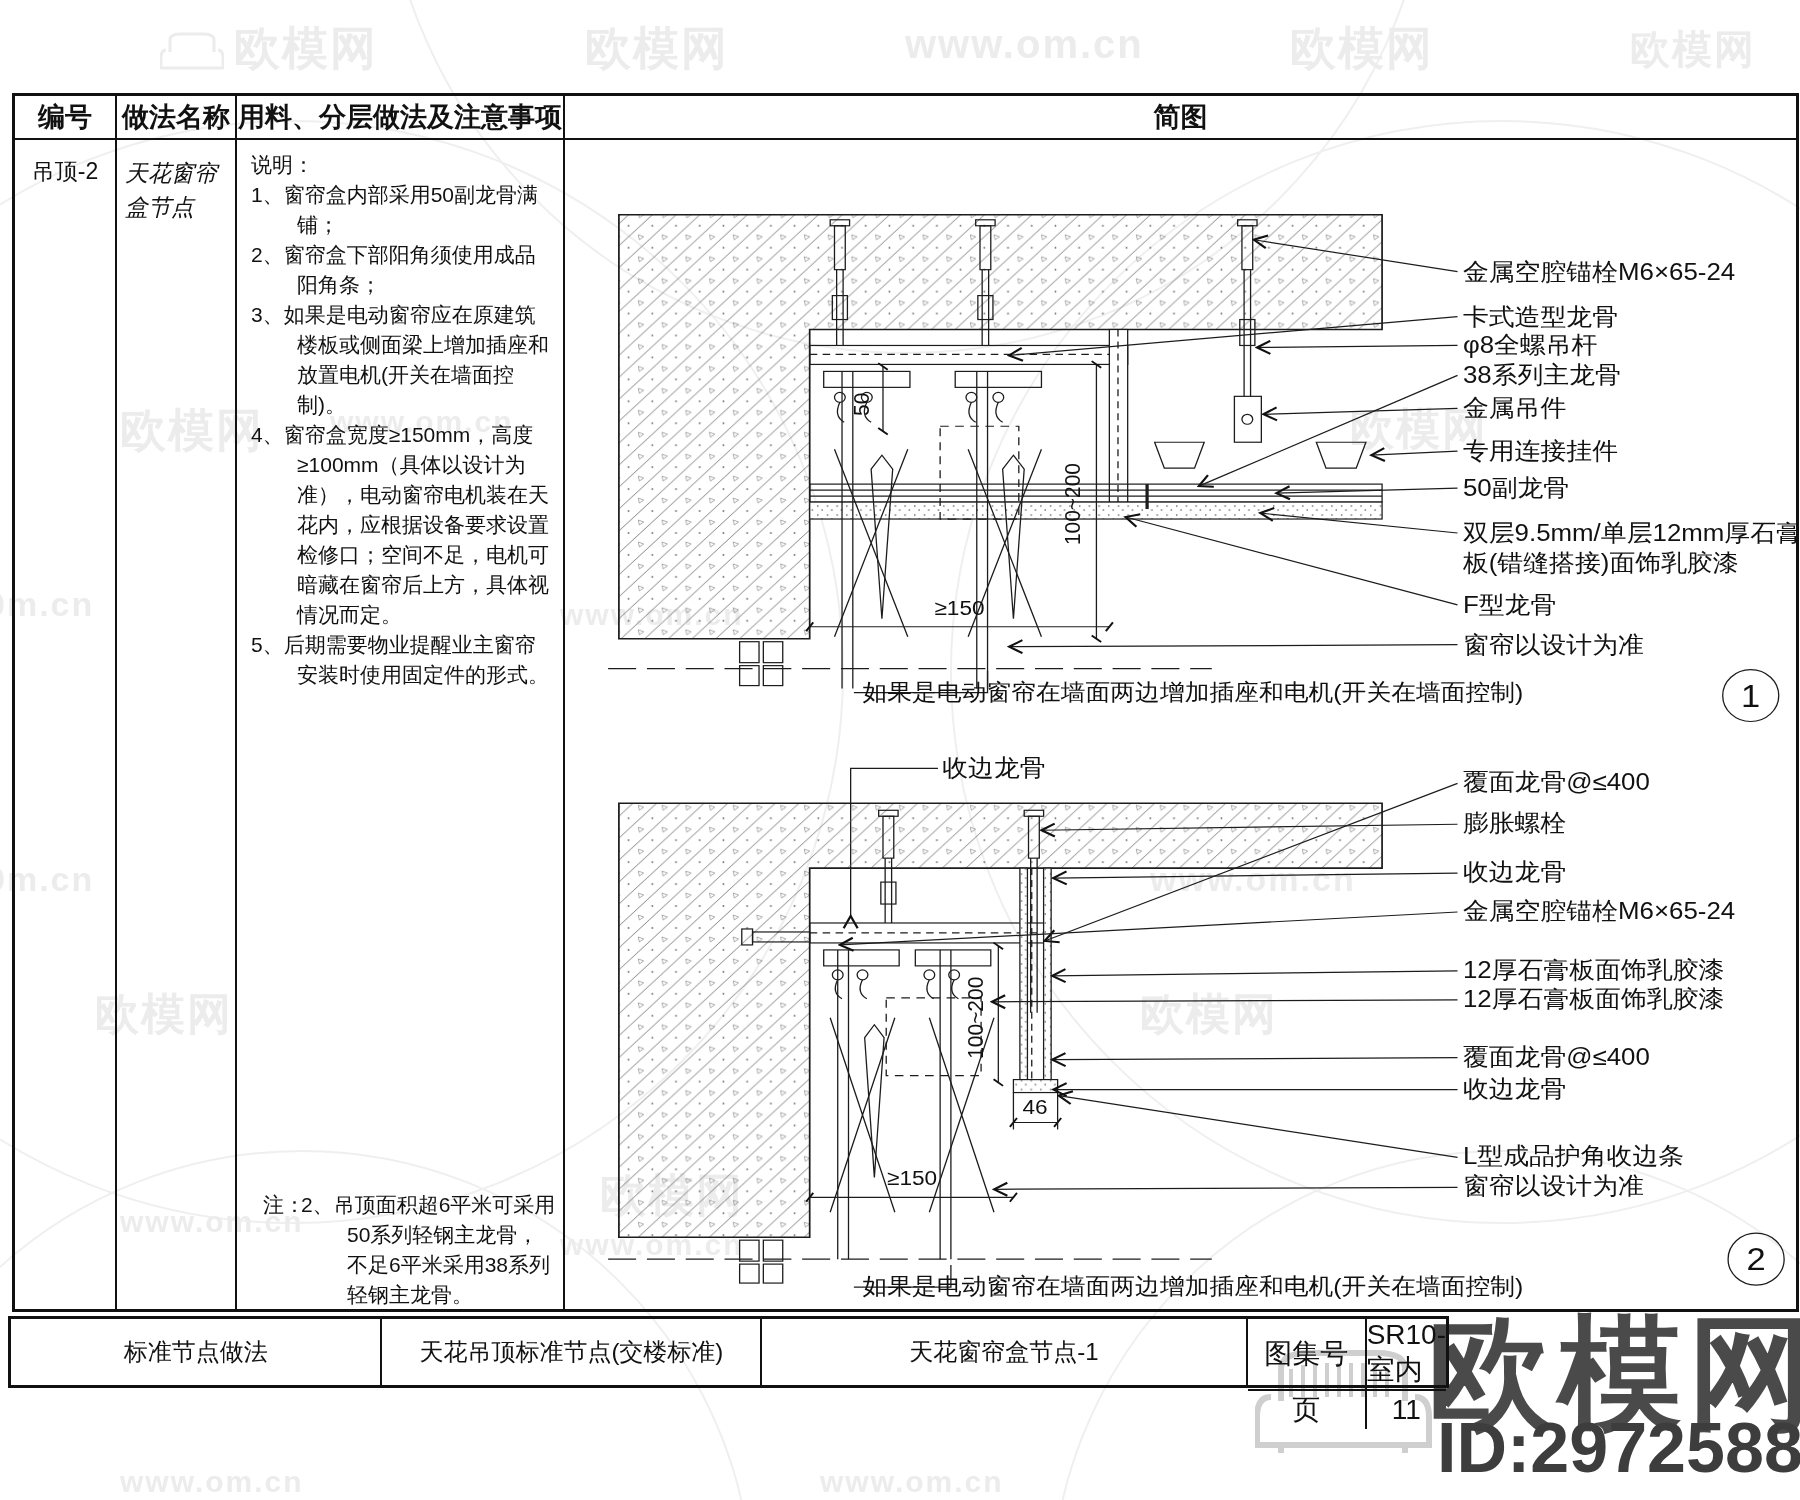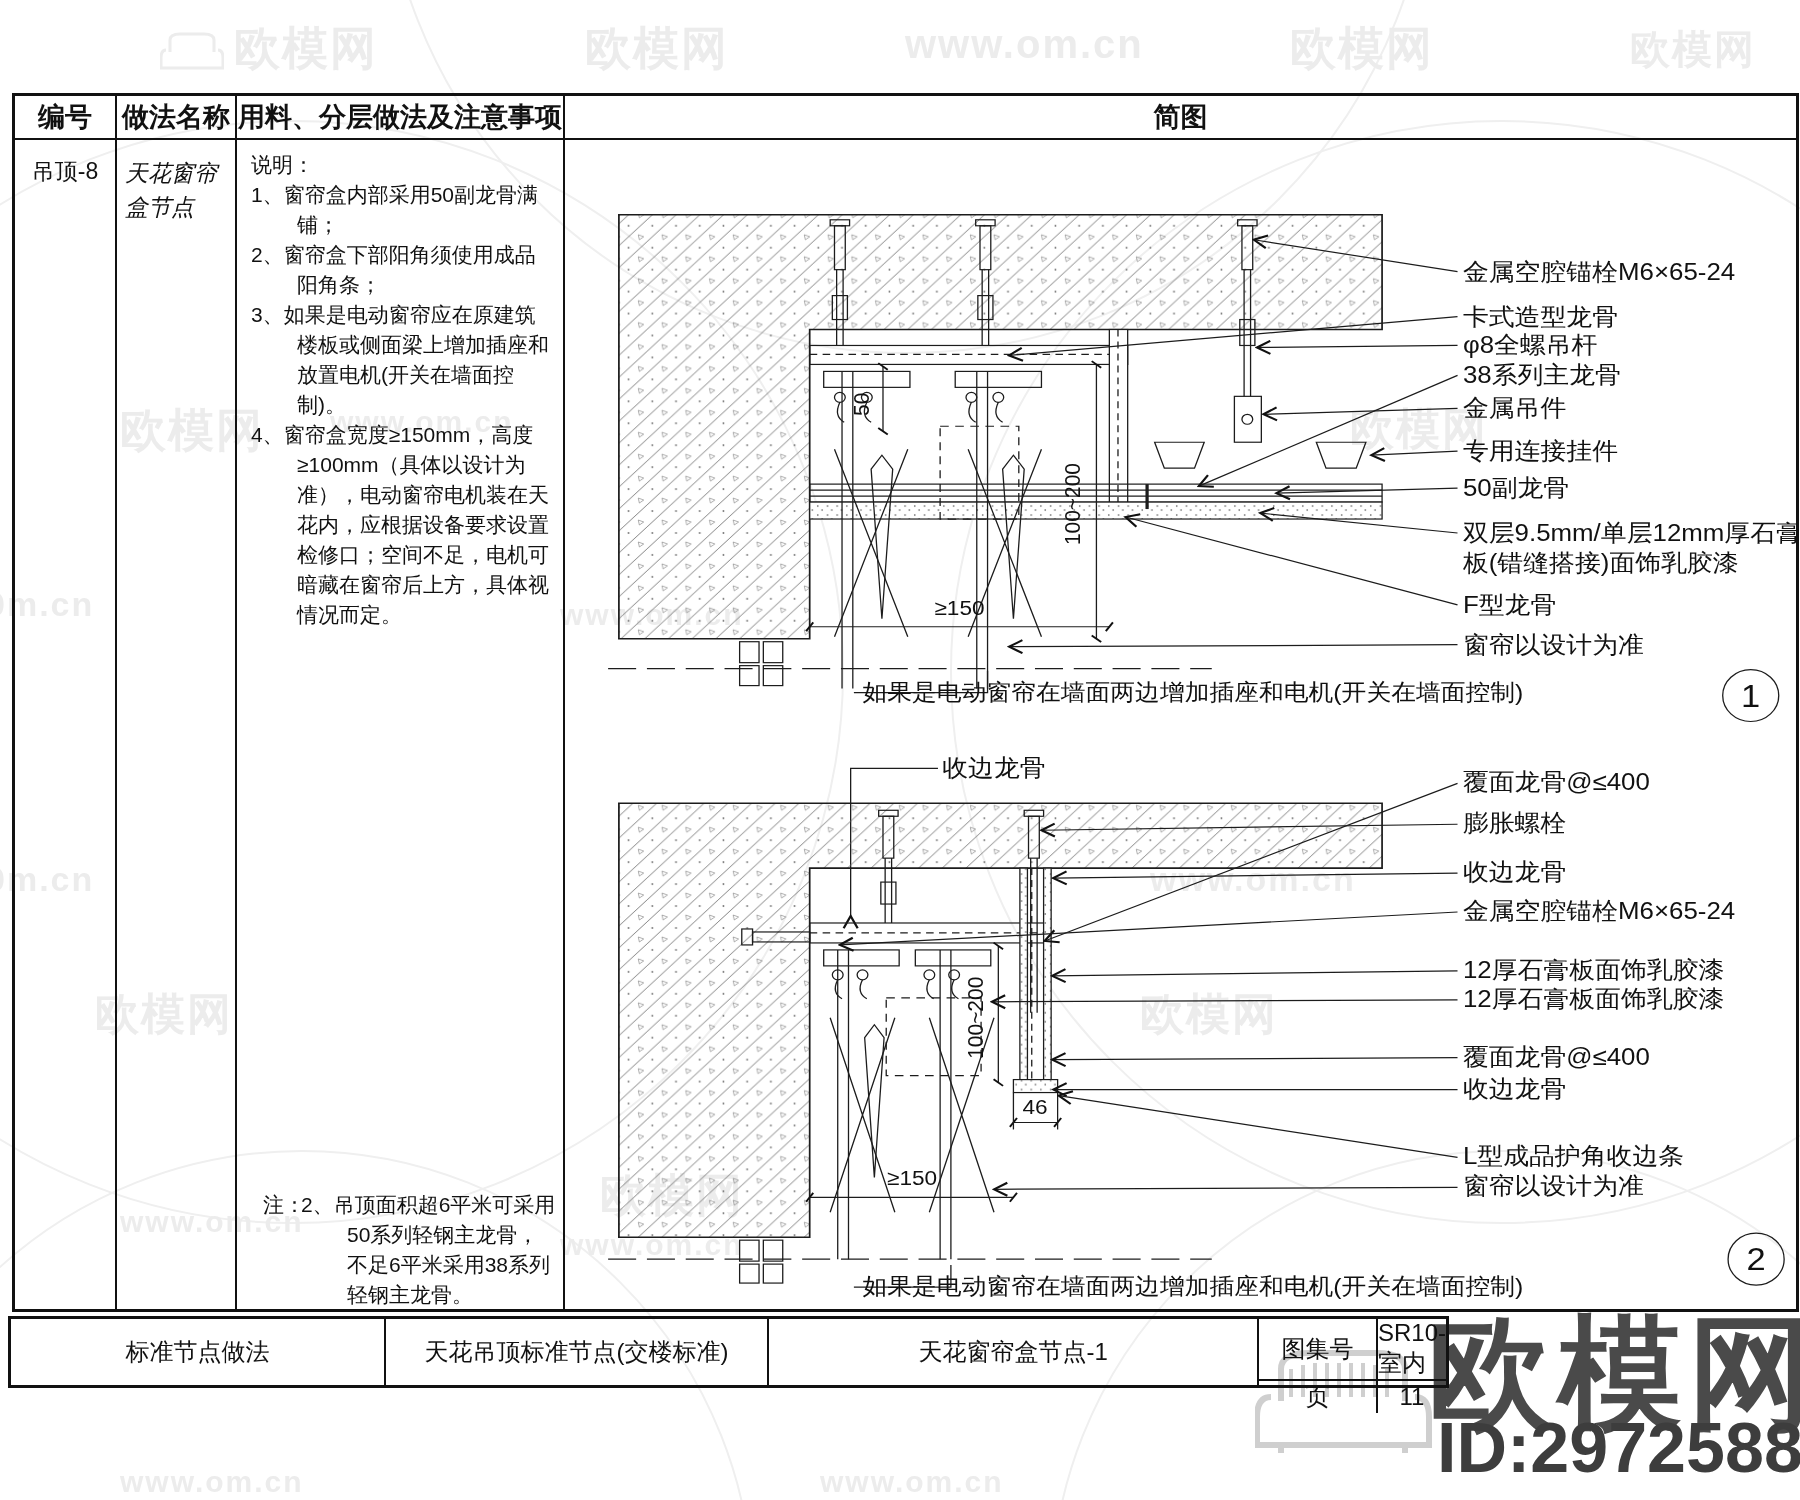--- a/index.html
+++ b/index.html
@@ -24,21 +24,21 @@
   .c2.topcell{padding-left:8px;padding-right:6px;line-height:34px;font-style:italic;}
   .desc-top{position:absolute;left:14px;right:10px;top:10px;font-size:21px;line-height:30px;}
   .desc-item{padding-left:46px;text-indent:-46px;margin:0;}
   .desc-notes{position:absolute;left:26px;right:6px;top:1050px;font-size:21px;line-height:30px;}
   .note-item{padding-left:84px;text-indent:-46px;}
   .note-label{position:absolute;left:0;top:0;}
   
   #footer{position:absolute;left:8px;top:1316px;width:1441px;height:72px;border:3px solid #111;box-sizing:border-box;display:flex;}
   .fcell{display:flex;align-items:center;justify-content:center;font-size:24px;border-right:2px solid #111;box-sizing:border-box;}
   .f1{width:440px;} .f2{width:450px;} .f3{width:575px;}
-  .finfo{flex:1;border-right:none;display:grid;grid-template-columns:117px 1fr;grid-template-rows:1fr 1fr;font-size:24px;}
+  .finfo{flex:1;border-right:none;display:grid;grid-template-columns:117px 1fr;grid-template-rows:1fr 1fr;font-size:28px;}
   .finfo > div{border-left:2px solid #111;border-top:0;display:flex;align-items:center;justify-content:center;box-sizing:border-box;}
   .finfo .r2{border-top:2px solid #111;}
   .finfo .lab{border-left:none;}
   
   #dwg{position:absolute;inset:0;width:100%;height:100%;}
   #dwg .ln{stroke:#1c1c1c;fill:none;stroke-width:1.2;}
   #dwg text{fill:#111;stroke:none;font-family:"Liberation Sans","DejaVu Sans",sans-serif;}
   .lbl{font-size:24px;}
   .dim{font-size:21px;}
   .cap{font-size:23px;}
@@ -95,29 +95,30 @@
   <div class="wm-dark" style="left:1437px;top:1408px;font-size:70px;color:#3d3d3d;">ID:2972588</div>
 
   <div id="sheet">
     <div id="head-row">
       <div class="c1 hcell">编号</div>
       <div class="c2 hcell">做法名称</div>
       <div class="c3 hcell">用料、分层做法及注意事项</div>
       <div class="c4 hcell">简图</div>
     </div>
     <div id="main-row">
-      <div class="c1 topcell">吊顶-8</div>
+      <div class="c1 topcell">吊顶-2</div>
       <div class="c2 topcell">天花窗帘盒节点</div>
       <div class="c3">
         <div class="desc-top">
           <div>说明：</div>
           <div class="desc-item">1、窗帘盒内部采用50副龙骨满铺；</div>
           <div class="desc-item">2、窗帘盒下部阳角须使用成品阳角条；</div>
           <div class="desc-item">3、如果是电动窗帘应在原建筑楼板或侧面梁上增加插座和放置电机(开关在墙面控制)。</div>
           <div class="desc-item">4、窗帘盒宽度≥150mm，高度≥100mm（具体以设计为准），电动窗帘电机装在天花内，应根据设备要求设置检修口；空间不足，电机可暗藏在窗帘后上方，具体视情况而定。</div>
+          <div class="desc-item">5、后期需要物业提醒业主窗帘安装时使用固定件的形式。</div>
         </div>
         <div class="desc-notes">
           <span class="note-label">注：</span>
           <div class="note-item" style="padding-left:84px;text-indent:-46px;">2、吊顶面积超6平米可采用50系列轻钢主龙骨，不足6平米采用38系列轻钢主龙骨。</div>
         </div>
       </div>
       <div class="c4">
 
         <svg id="dwg" viewBox="650 140 1142 1172" preserveAspectRatio="none">
           <defs>

